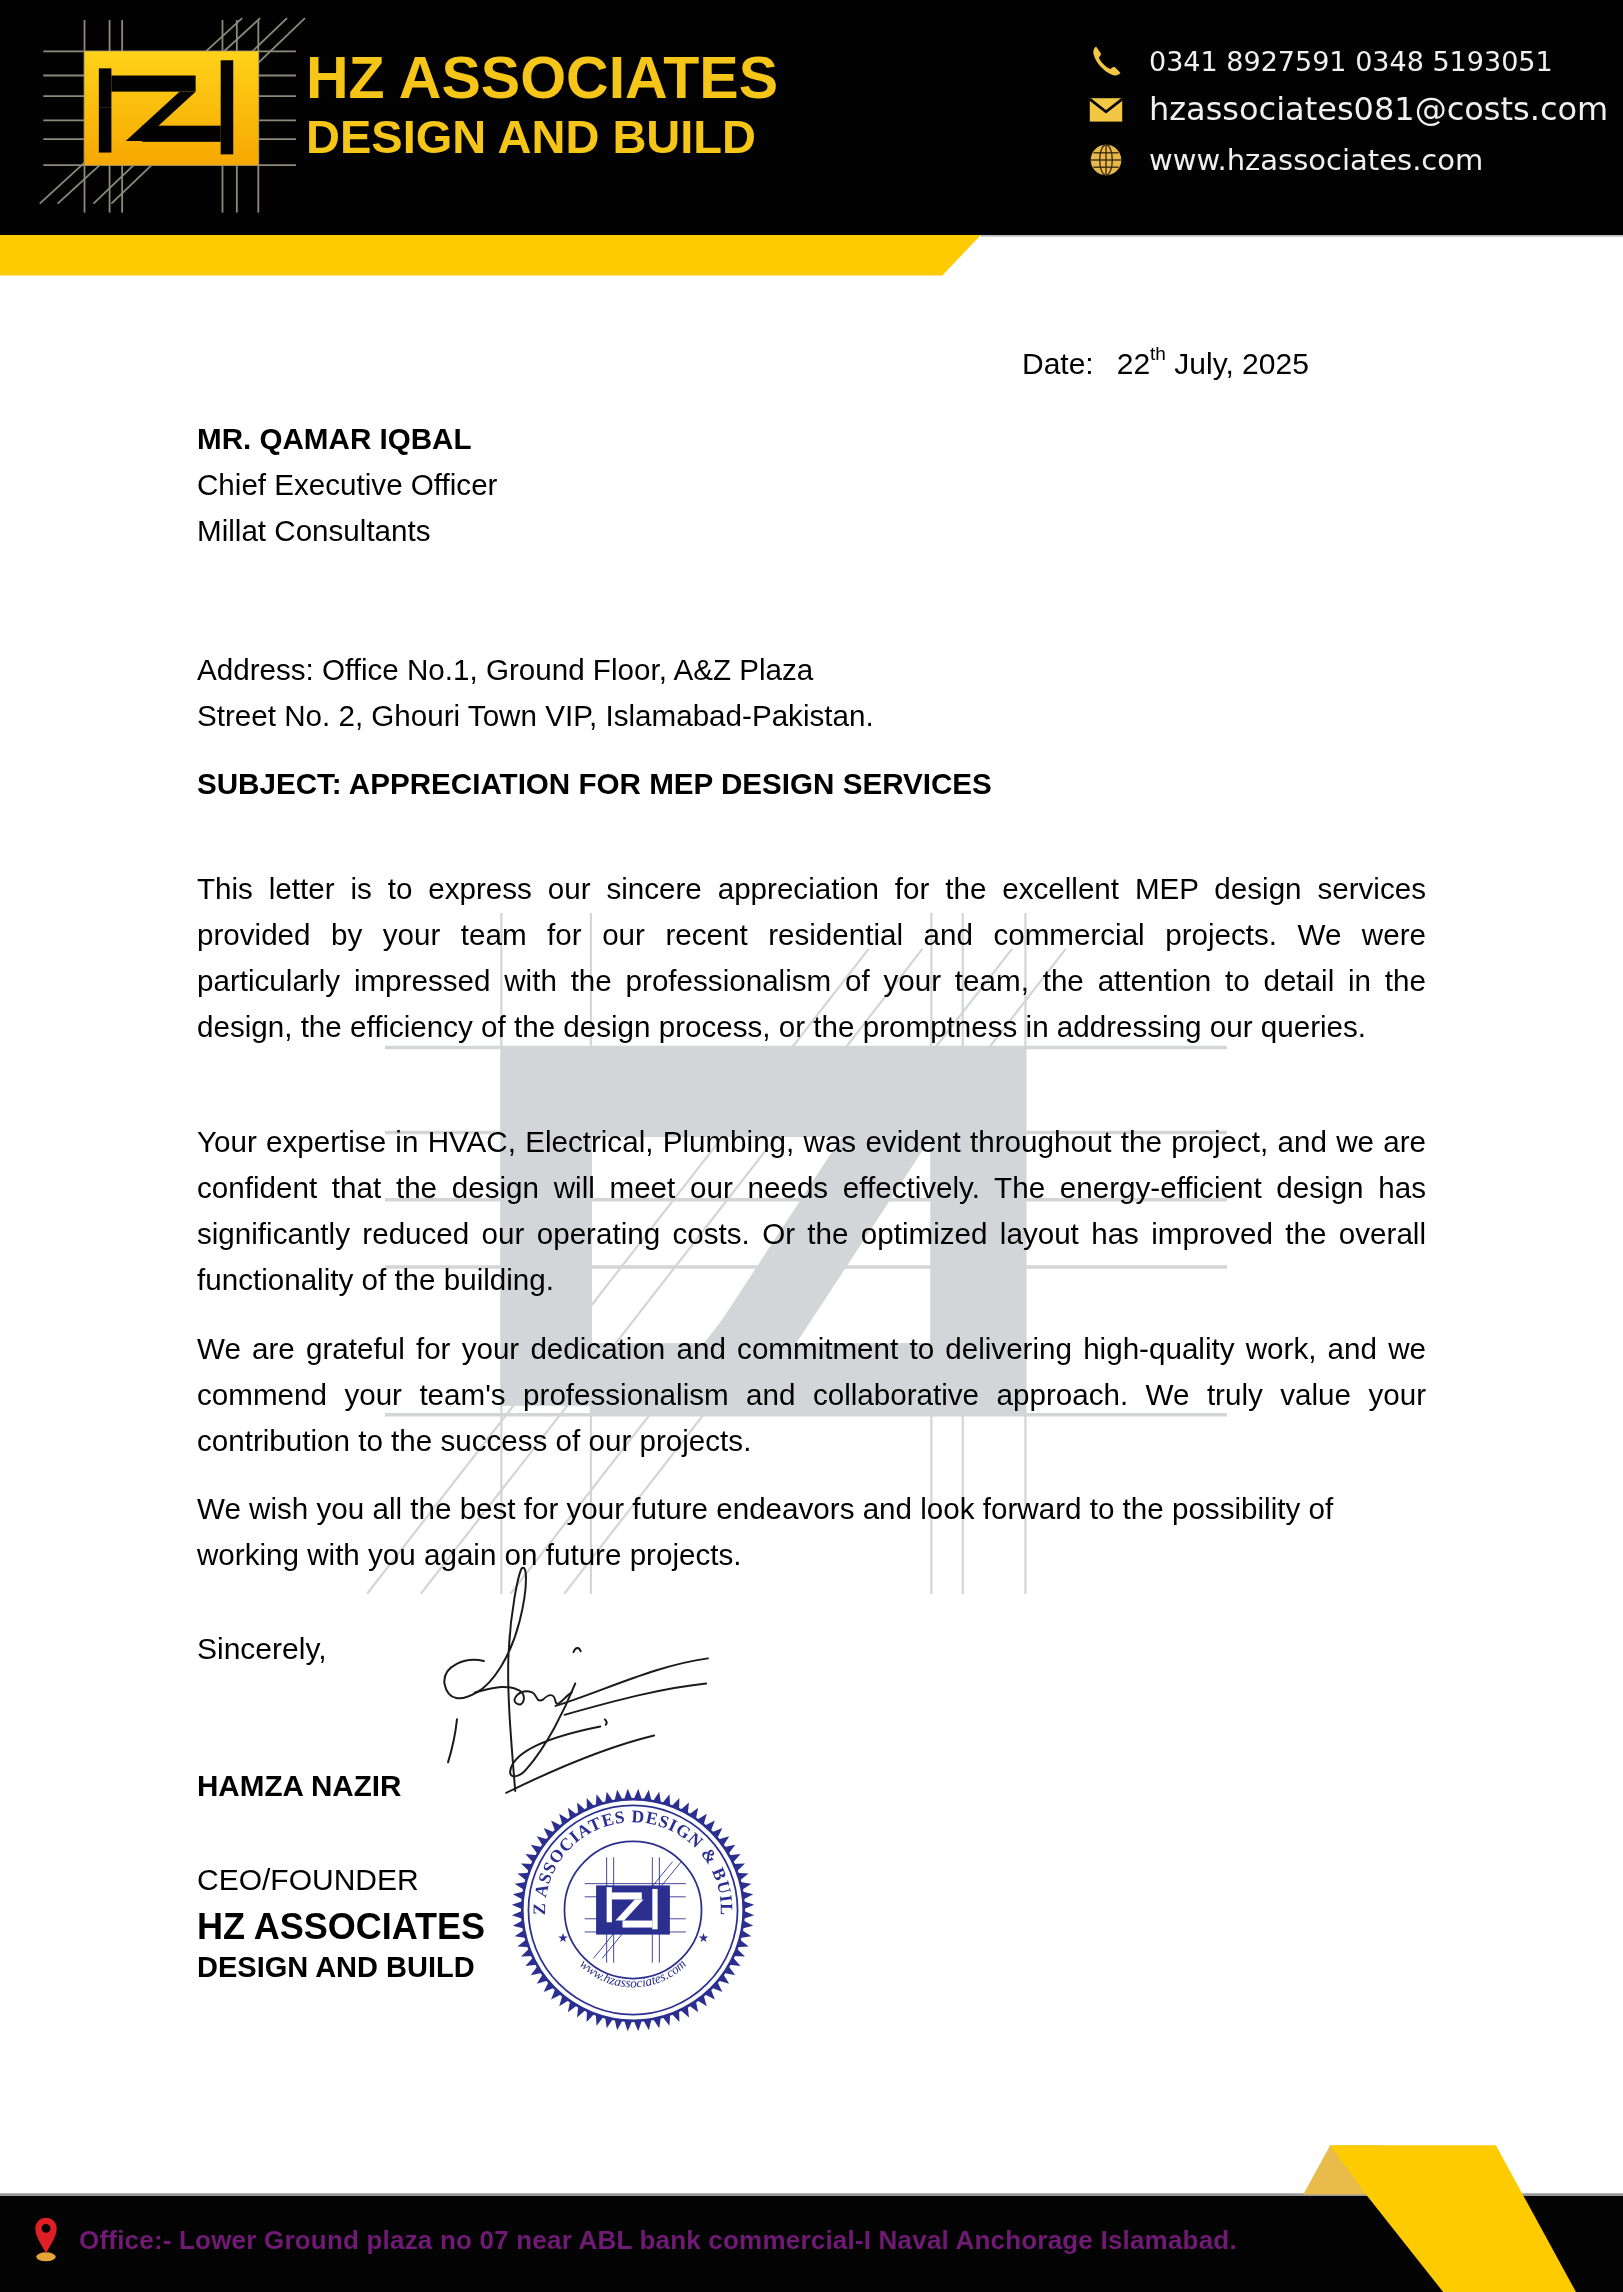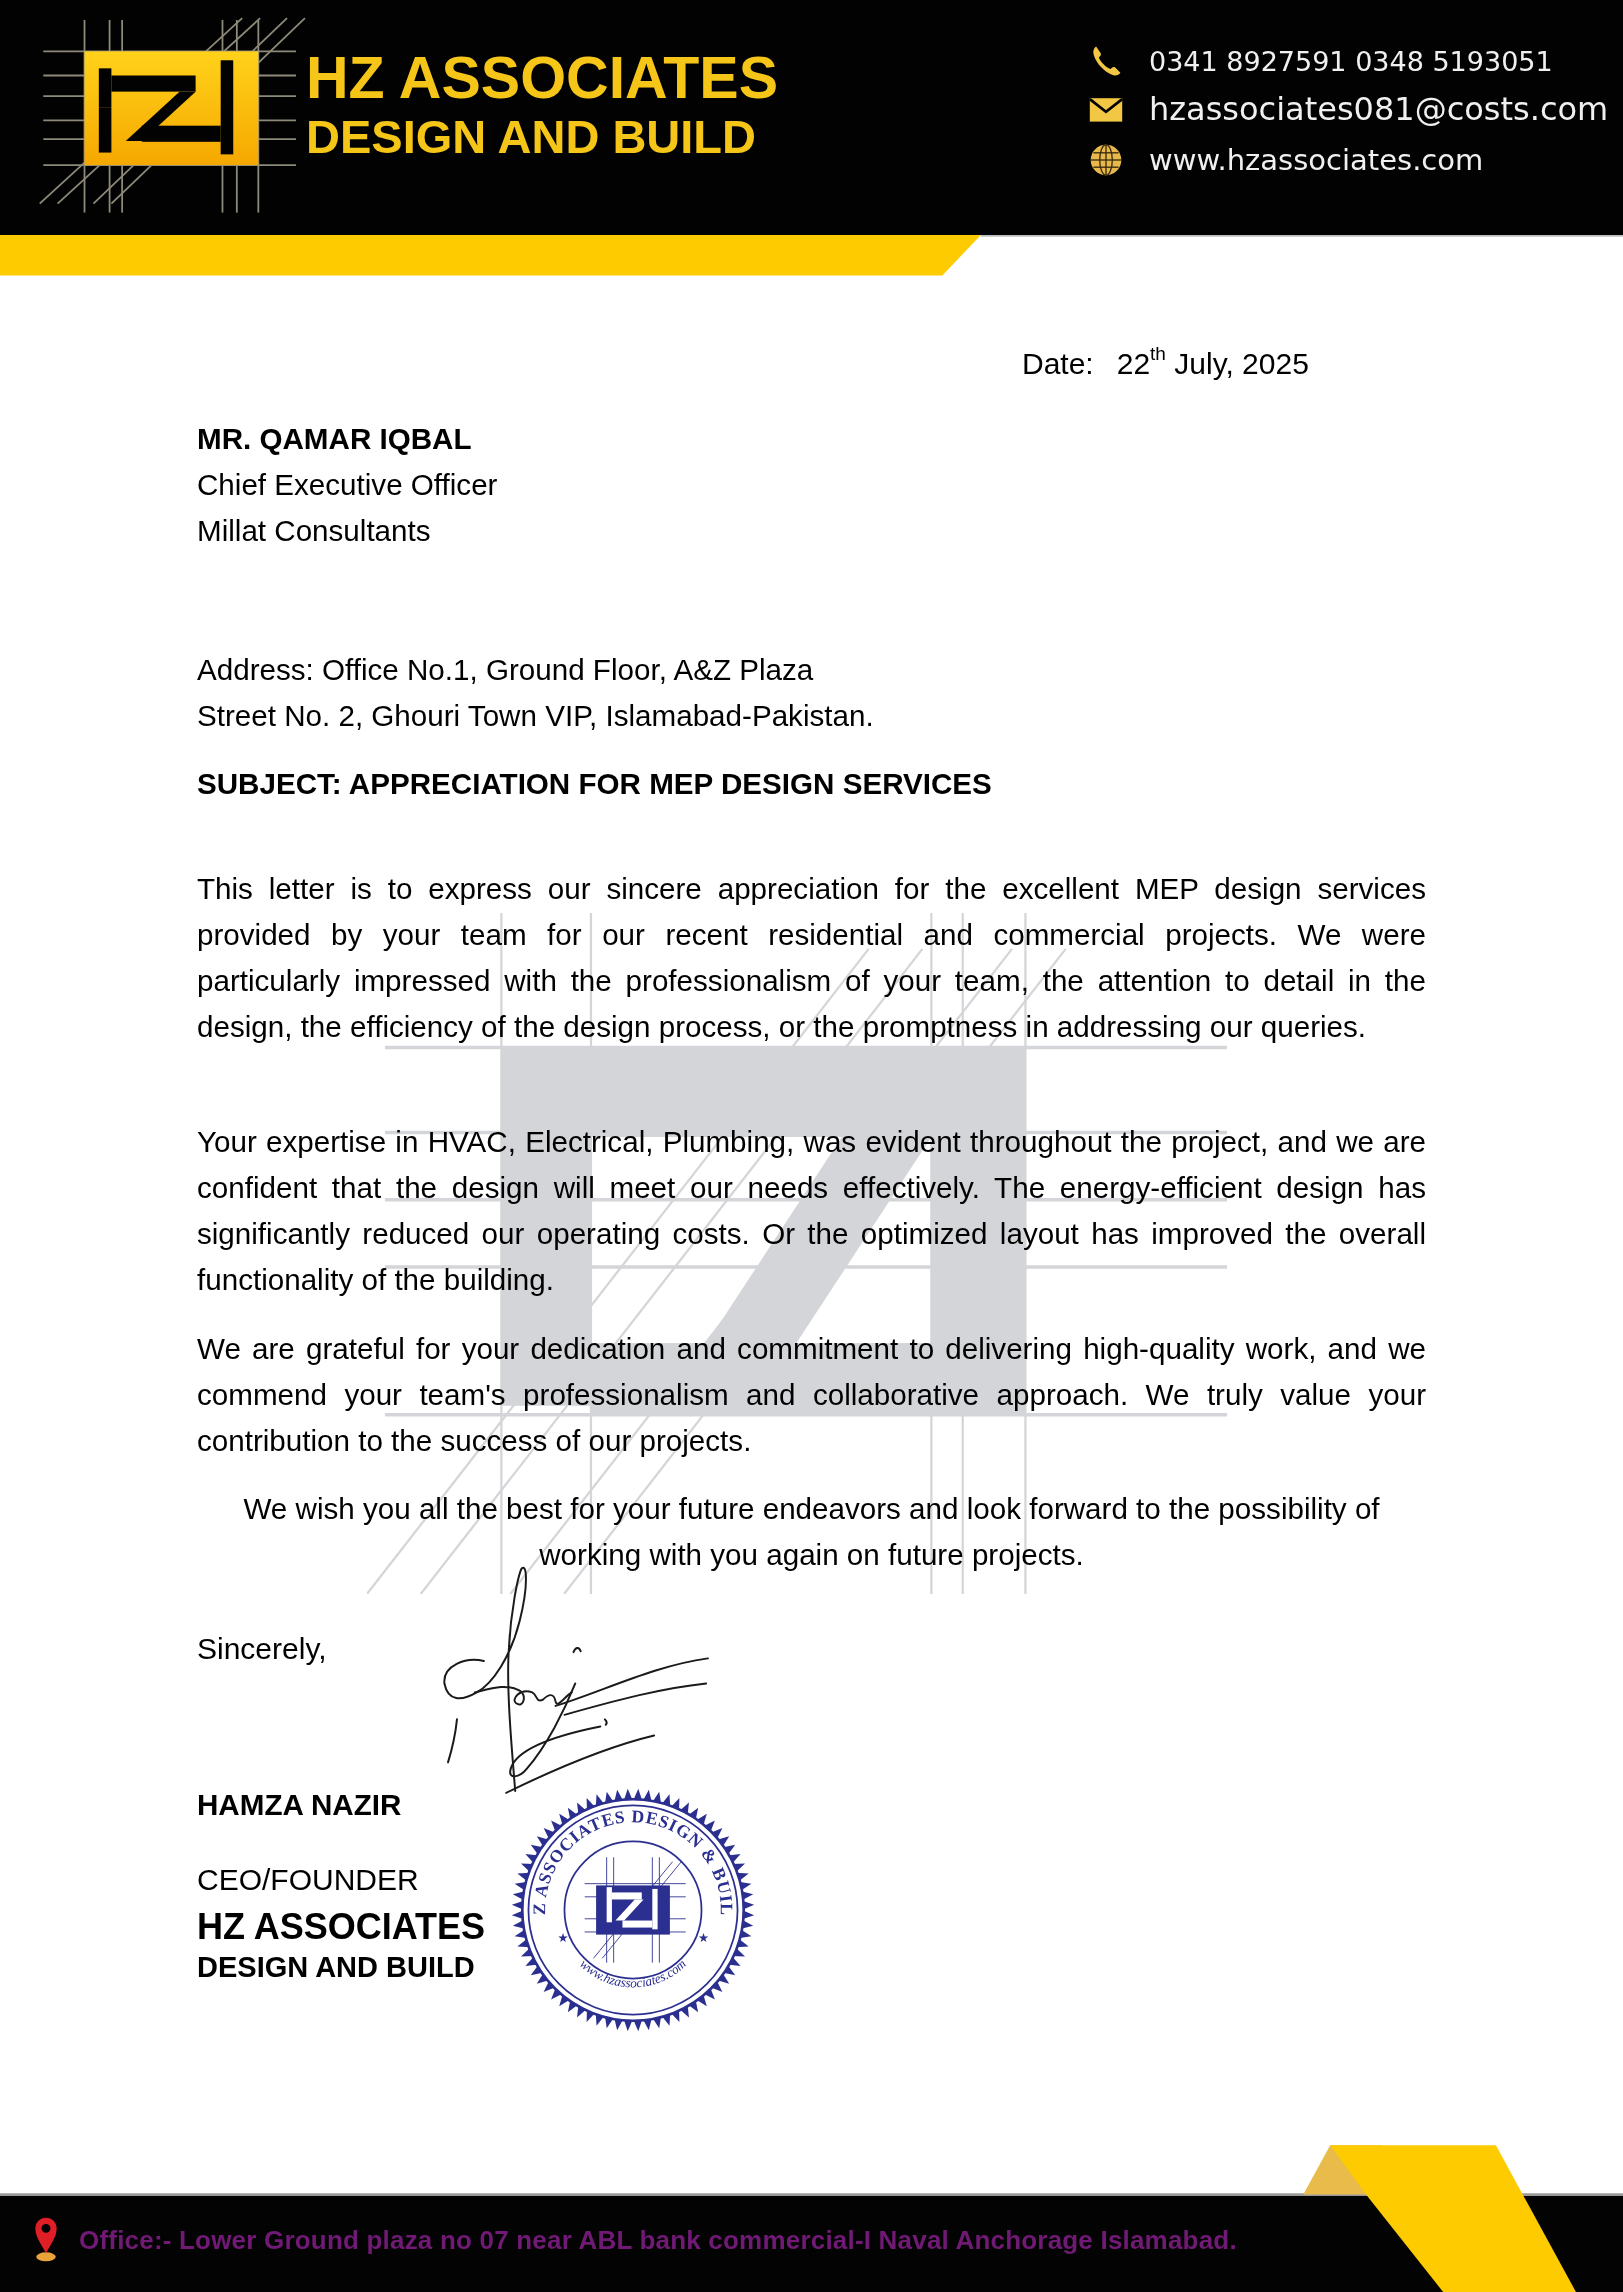--- a/index.html
+++ b/index.html
@@ -31,24 +31,24 @@
   .date .gap { display: inline-block; width: 23px; }
 
   .to-block { top: 416px; }
   .bold { font-weight: bold; }
   .addr { top: 647px; }
   .subject { top: 761px; font-weight: bold; font-size: 29.6px; }
   .para { text-align: justify; margin-top: 36px; }
   .p1 { top: 830px; }
   .p2 { top: 1083px; }
   .p3 { top: 1290px; }
-  .p4 { top: 1450px; text-align: center; }
+  .p4 { top: 1450px; text-align: left; }
 
   .sincerely { position: absolute; left: 197px; top: 1632px; font-size: 30px; }
-  .signer { position: absolute; left: 197px; top: 1769px; font-size: 29.6px; font-weight: bold; margin-top: 19px; }
+  .signer { position: absolute; left: 197px; top: 1769px; font-size: 29.6px; font-weight: bold; }
   .role { position: absolute; left: 197px; top: 1863px; font-size: 30px; }
   .sig-company1 { position: absolute; left: 197px; top: 1906px; font-size: 36px; font-weight: bold; }
   .sig-company2 { position: absolute; left: 197px; top: 1951px; font-size: 29px; font-weight: bold; }
 
   .signature { position: absolute; left: 421px; top: 1558px; width: 296px; height: 242px; }
   .stamp { position: absolute; left: 510px; top: 1787px; width: 246px; height: 246px; }
 
   
   .footer { position: absolute; left: 0; top: 2194px; width: 1624px; height: 99px; background: #030303; }
   .footer-shape { position: absolute; left: 0; top: 2123px; width: 1624px; height: 170px; }

